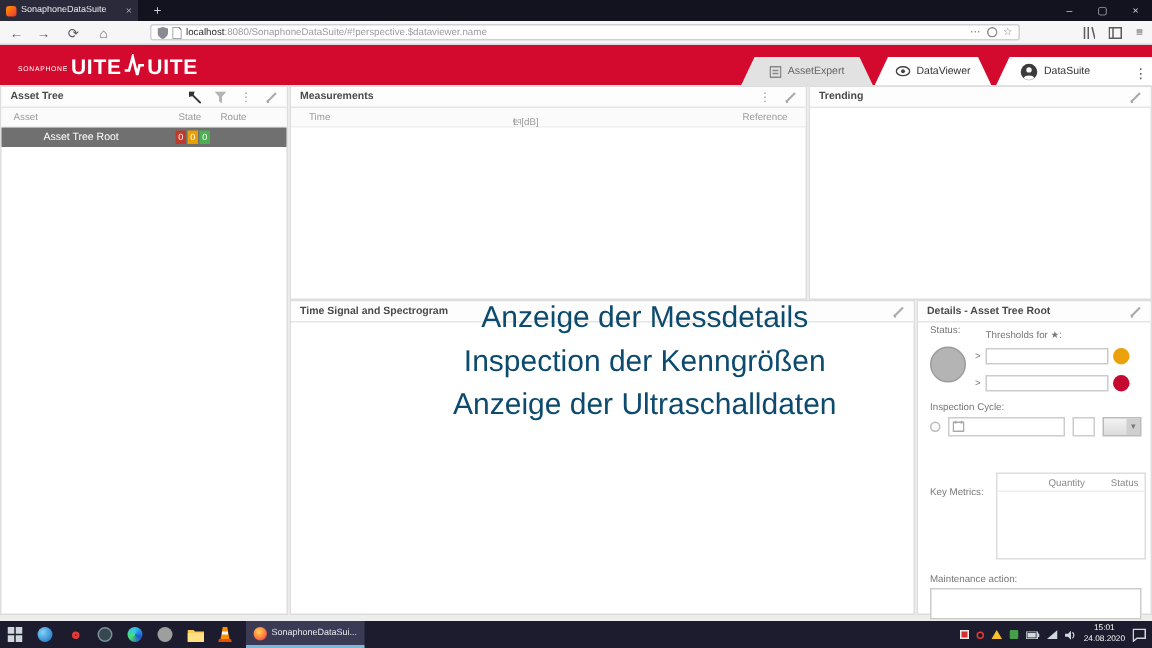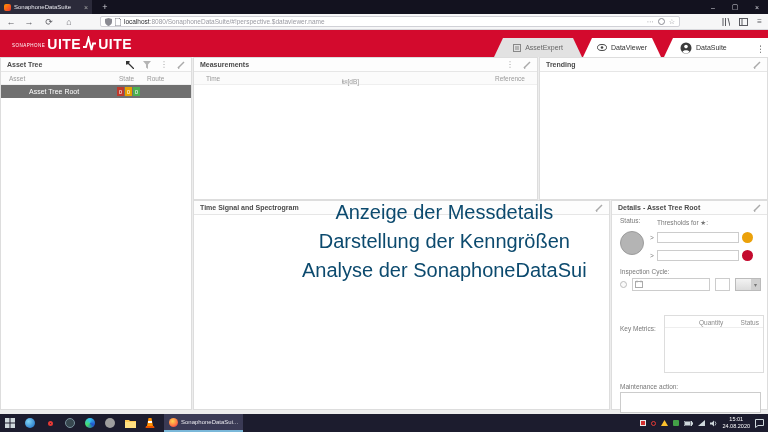--- a/index.html
+++ b/index.html
@@ -356,22 +356,22 @@
             <span style="right:4px">Status</span>
           </div>
         </div>
         <span class="d-lbl" style="left:8px; top:168px">Maintenance action:</span>
         <div class="maint-box"></div>
       </div>
     </div>
 
     <div class="overlay">
       <div>Anzeige der Messdetails</div>
-      <div>Darstellung der Kenngrößen</div>
-      <div>Analyse der SonaphoneDataSui</div>
+      <div>Inspection der Kenngrößen</div>
+      <div>Anzeige der Ultraschalldaten</div>
     </div>
   </div>
 
   <div class="taskbar">
     <span class="tb-ic">
       <svg width="10" height="10" viewBox="0 0 10 10">
           <rect x="0" y="0" width="4.5" height="4.5" fill="#cfd8dc"></rect>
           <rect x="5.5" y="0" width="4.5" height="4.5" fill="#cfd8dc"></rect>
           <rect x="0" y="5.5" width="4.5" height="4.5" fill="#cfd8dc"></rect>
           <rect x="5.5" y="5.5" width="4.5" height="4.5" fill="#cfd8dc"></rect>

